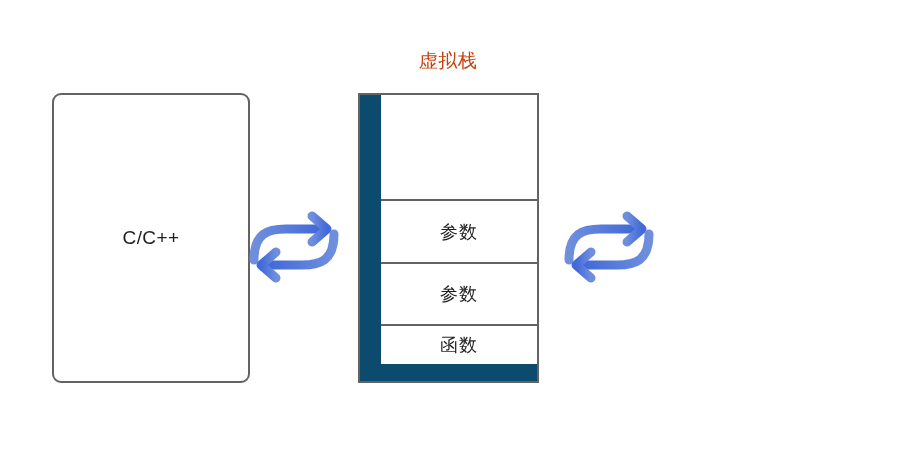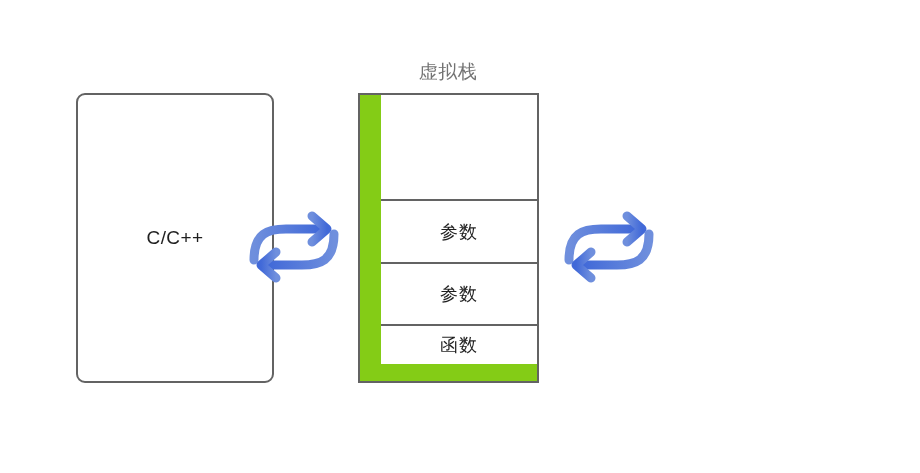--- a/index.html
+++ b/index.html
@@ -21,24 +21,23 @@
 
   
   .diagram-title {
     position: absolute;
     left: 358px;
     top: 48px;
     width: 180px;
     text-align: center;
     font-size: 19px;
     line-height: 26px;
-    color: #737373;
+    color: #c2410c;
     letter-spacing: 0.5px;
     white-space: nowrap;
-    margin-top: 11px;
   }
 
   
   .side-box {
     position: absolute;
     top: 93px;
     height: 290px;
     border: 2px solid #636363;
     border-radius: 9px;
     background: #ffffff;
@@ -46,32 +45,32 @@
     display: flex;
     align-items: center;
     justify-content: center;
   }
   .side-box-label {
     font-size: 19px;
     color: #1f1f1f;
     letter-spacing: 0.4px;
     white-space: nowrap;
   }
-  #box-left  { left: 76px;  width: 198px; }
+  #box-left  { left: 52px;  width: 198px; }
   #box-right { left: 668px; width: 175px; }
 
   
   #stack {
     position: absolute;
     left: 358px;
     top: 93px;
     width: 181px;
     height: 290px;
     border: 2px solid #636363;
-    background: #84cc16;
+    background: #0c4a6e;
     box-sizing: border-box;
     display: flex;
     flex-direction: column;
     padding-left: 21px;
   }
   .stack-cell {
     box-sizing: border-box;
     display: flex;
     align-items: center;
     justify-content: center;

